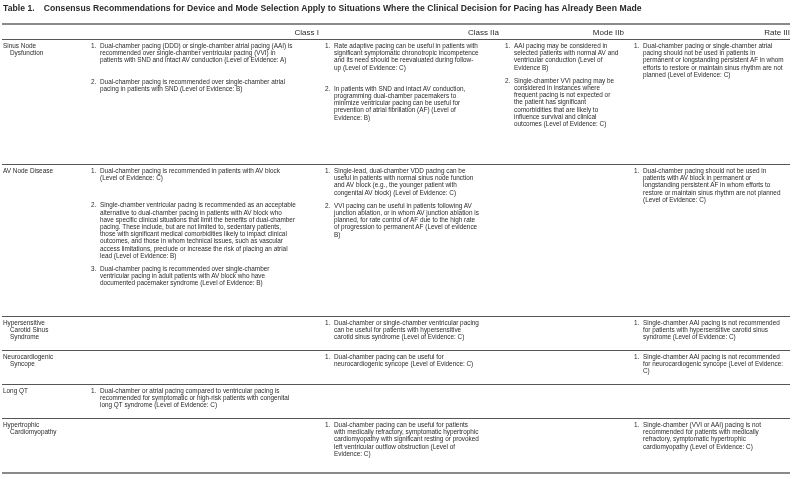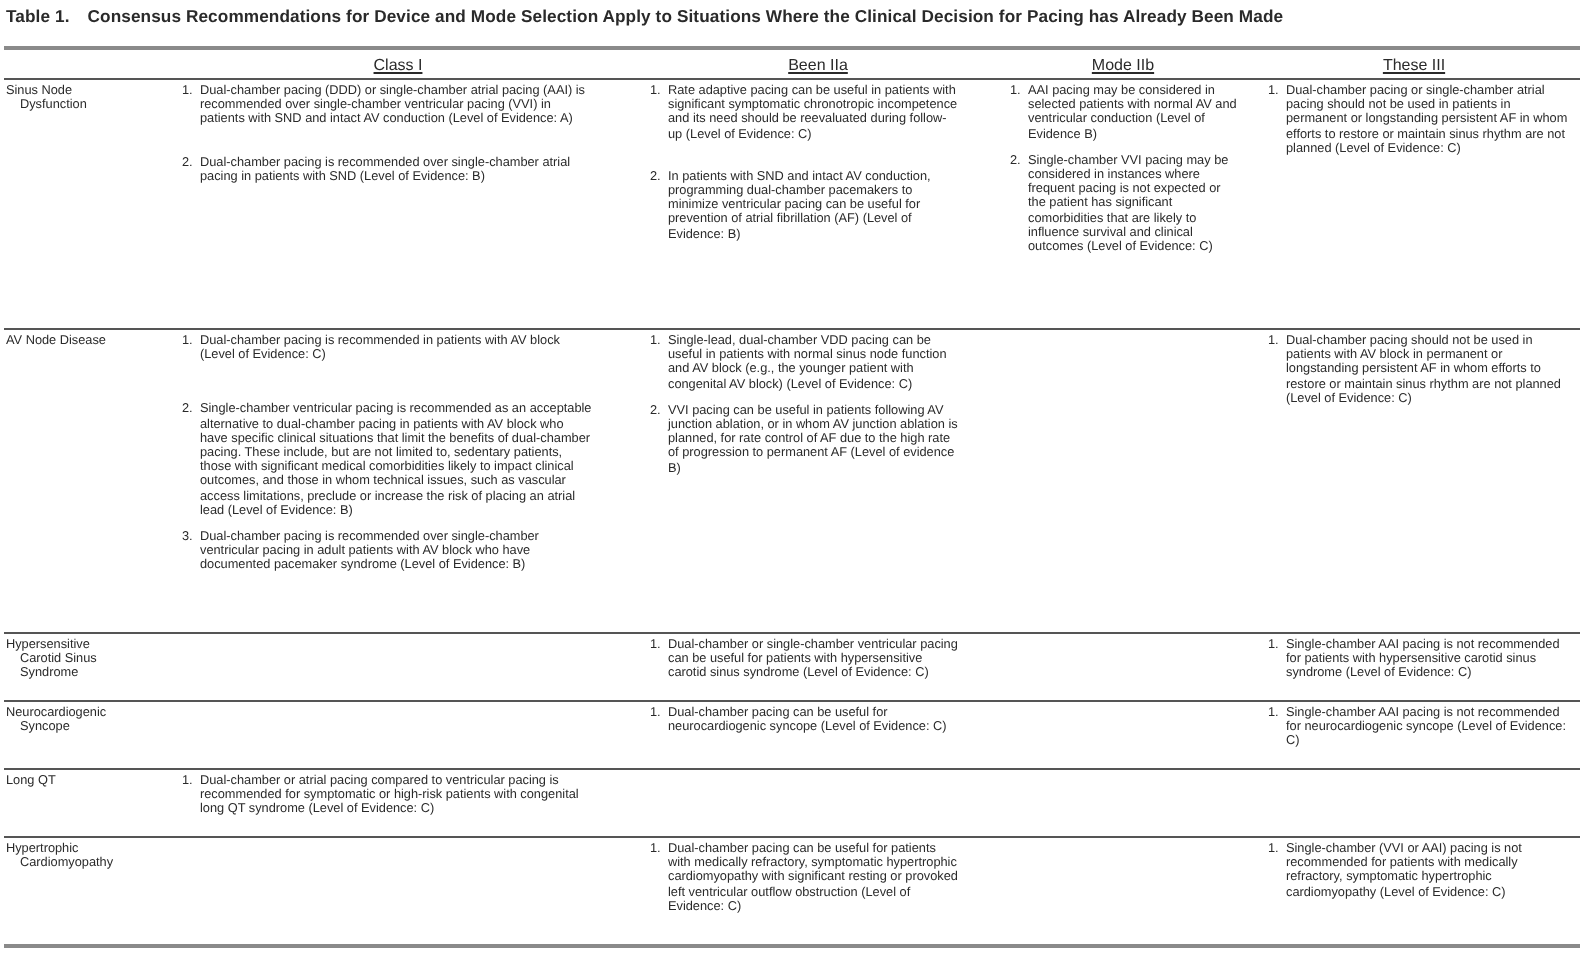--- a/index.html
+++ b/index.html
@@ -23,24 +23,23 @@
     position: absolute; left: 2px; top: 25px; width: 788px;
     border-collapse: collapse; table-layout: fixed;
     font-size: 6.4px; line-height: 7.2px;
   }
   col.c0 { width: 77px; }
   col.c1 { width: 240px; }
   col.c2 { width: 180px; }
   col.c3 { width: 125px; }
   col.c4 { width: 166px; }
   th {
-    font-weight: normal; font-size: 8px; text-align: center;
+    font-weight: normal; font-size: 8px; text-align: right;
     height: 13px; padding: 1px 0 0 0;
     border-bottom: 1px solid #555;
-    text-decoration: underline;
   }
   td { vertical-align: top; padding: 2px 3px 2px 3px; }
   tr.group td { border-bottom: 1.5px solid #555; }
   tr.group.last td { border-bottom: 2px solid #8a8a8a; }
   .cond { padding-left: 1px; }
   .cond .l2 { padding-left: 7px; display: block; }
   .item { display: flex; margin-bottom: 6px; }
   .item .n { width: 9px; flex: none; text-align: left; }
   .item .t { flex: 1; }
   td.c1 { padding-left: 12px; padding-right: 22px; }
@@ -61,23 +60,23 @@
     <col class="c0">
       <col class="c1">
       <col class="c2">
       <col class="c3">
       <col class="c4">
   </colgroup>
   <thead>
     <tr>
       <th></th>
       <th>Class I</th>
-      <th>Been IIa</th>
+      <th>Class IIa</th>
       <th>Mode IIb</th>
-      <th>These III</th>
+      <th>Rate III</th>
     </tr>
   </thead>
   <tbody id="tbody">
       <tr class="group" style="height: 125px;">
         <td class="cond">
           <span class="l1" style="display: block;">Sinus Node</span>
           <span class="l2">Dysfunction</span>
         </td>
         <td class="c1">
           <div class="item">

